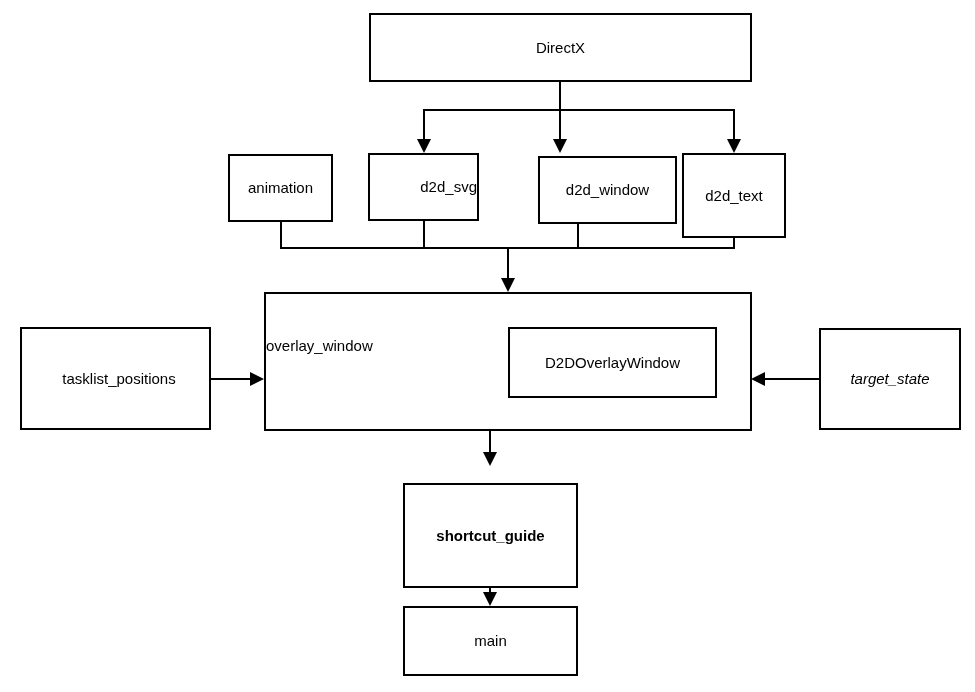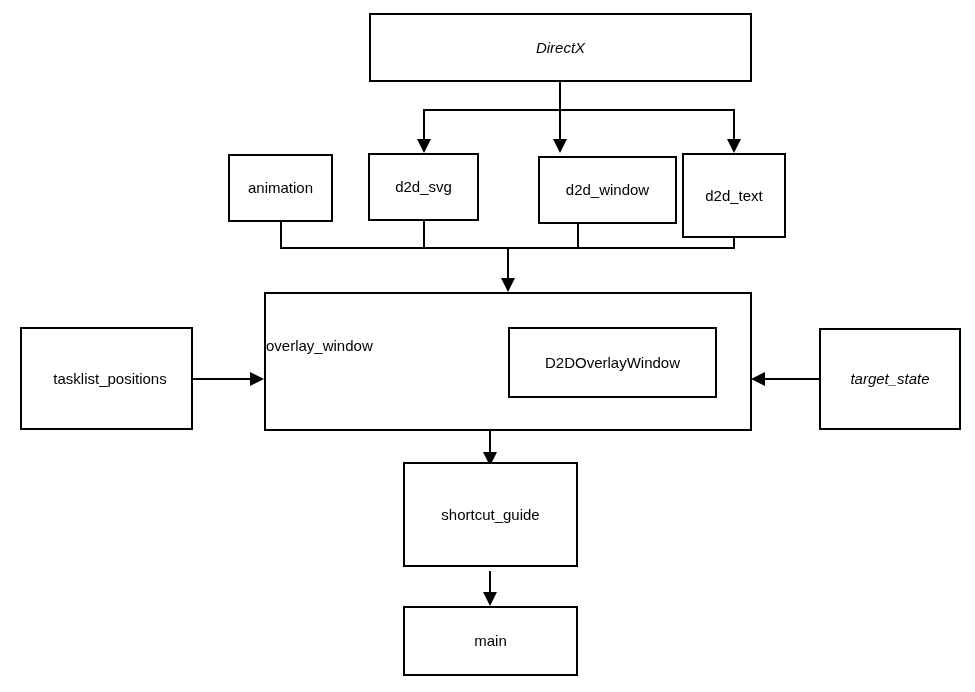--- a/index.html
+++ b/index.html
@@ -63,31 +63,31 @@
   .ah-left {
     position: absolute;
     width: 0;
     height: 0;
     border-top: 7px solid transparent;
     border-bottom: 7px solid transparent;
     border-right: 14px solid #000000;
   }
 
   
-  #n-directx            { left: 369px; top: 13px;  width: 383px; height: 69px; font-style: italic; }
+  #n-directx            { left: 369px; top: 13px;  width: 383px; height: 69px; }
   #n-animation          { left: 228px; top: 154px; width: 105px; height: 68px; }
-  #n-d2d-svg            { left: 368px; top: 153px; width: 111px; height: 68px; }
+  #n-d2d-svg            { left: 368px; top: 153px; width: 111px; height: 68px; justify-content: flex-end; }
   #n-d2d-window         { left: 508px; top: 156px; width: 139px; height: 68px; margin-left: 30px; }
   #n-d2d-text           { left: 682px; top: 153px; width: 104px; height: 85px; }
   #n-overlay-window     { left: 264px; top: 292px; width: 488px; height: 139px; }
   #n-d2d-overlay-svg    { left: 298px; top: 327px; width: 175px; height: 71px; }
   #n-d2d-overlay-window { left: 508px; top: 327px; width: 209px; height: 71px; }
-  #n-tasklist-positions { left: 20px;  top: 327px; width: 173px; height: 103px; padding-left: 7px; }
+  #n-tasklist-positions { left: 20px;  top: 327px; width: 191px; height: 103px; padding-left: 7px; }
   #n-target-state       { left: 819px; top: 328px; width: 142px; height: 102px; font-style: italic; }
-  #n-shortcut-guide     { left: 403px; top: 462px; width: 175px; height: 105px; }
+  #n-shortcut-guide     { left: 403px; top: 483px; width: 175px; height: 105px; font-weight: bold; }
   #n-main               { left: 403px; top: 606px; width: 175px; height: 70px; text-align: right; }
 
   
   #e-dx-trunk     { left: 559px; top: 82px;  width: 2px;   height: 28px; }
   #e-dx-rail      { left: 423px; top: 109px; width: 312px; height: 2px; }
   #e-dx-svg-drop  { left: 423px; top: 109px; width: 2px;   height: 32px; }
   #e-dx-svg-ah    { left: 417px; top: 139px; }
   #e-dx-win-drop  { left: 559px; top: 109px; width: 2px;   height: 32px; }
   #e-dx-win-ah    { left: 553px; top: 139px; }
   #e-dx-txt-drop  { left: 733px; top: 109px; width: 2px;   height: 32px; }

